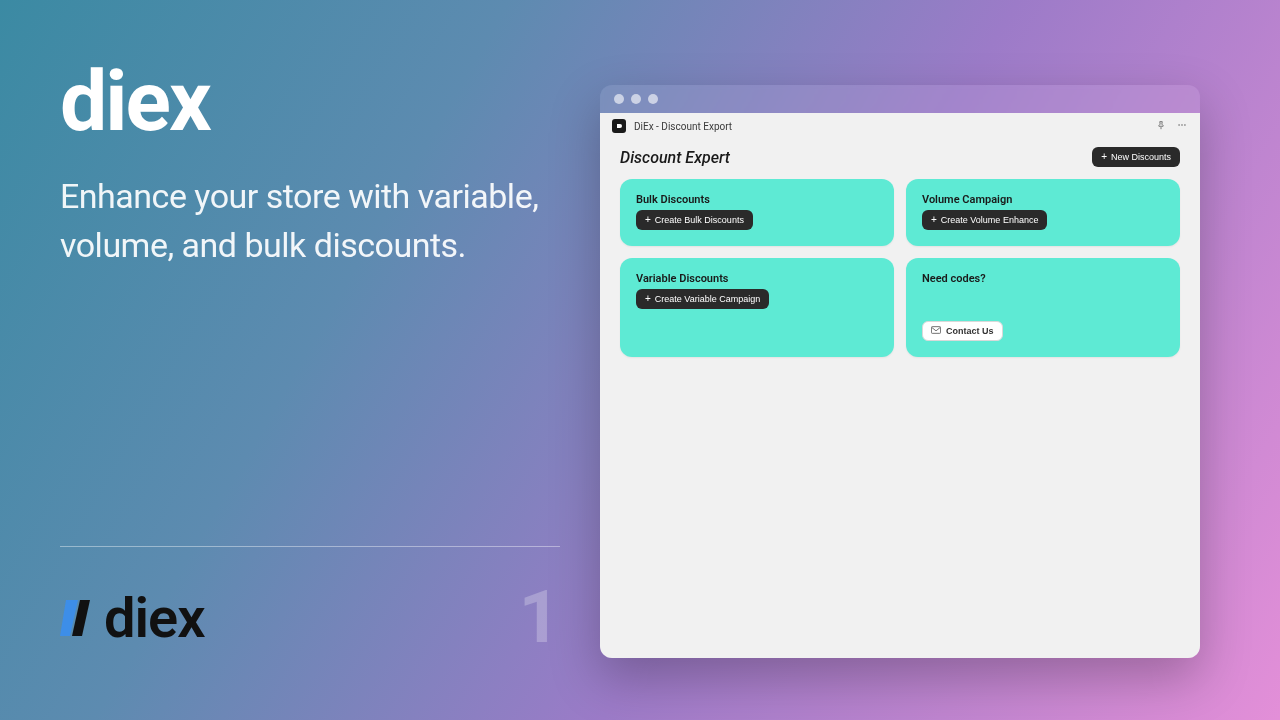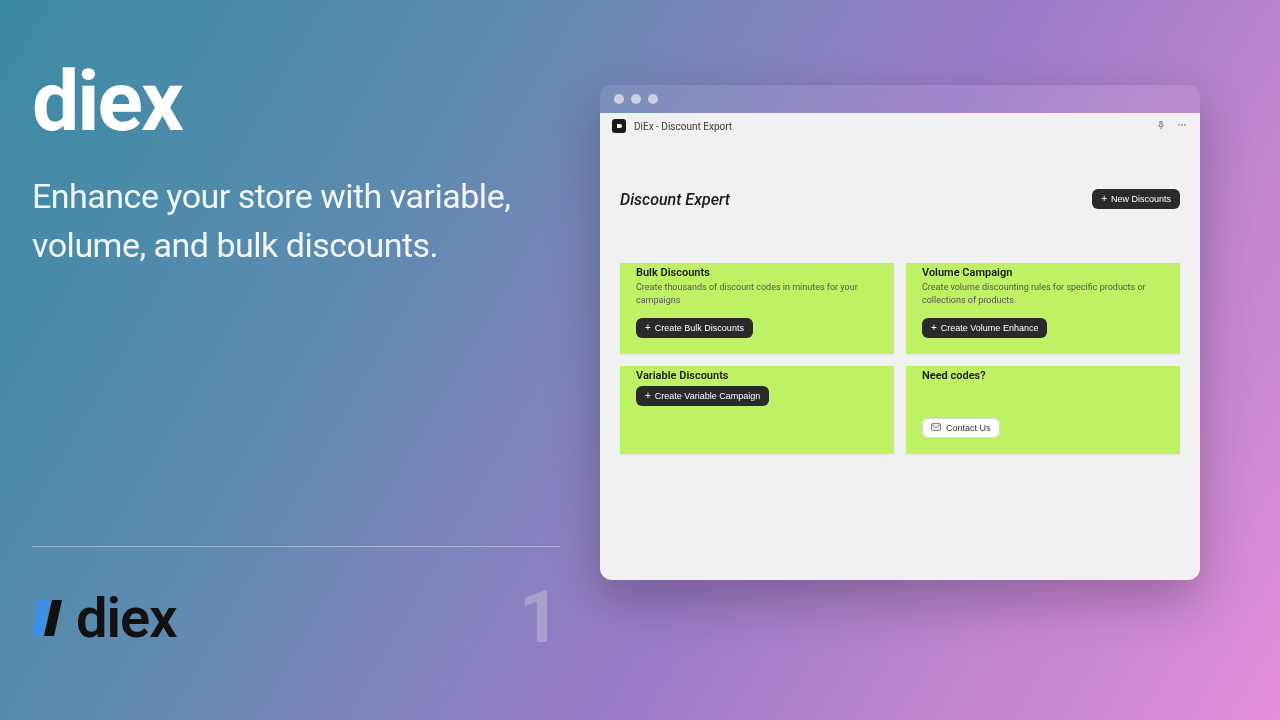--- a/index.html
+++ b/index.html
@@ -6,21 +6,21 @@
   body {
     width: 1280px;
     height: 720px;
     overflow: hidden;
     font-family: -apple-system, BlinkMacSystemFont, "Segoe UI", Roboto, Helvetica, Arial, sans-serif;
     background: linear-gradient(120deg, #3b8aa3 0%, #5d8bb0 30%, #9c7bc8 60%, #e38fd8 100%);
     display: flex;
   }
   .left-panel {
     width: 600px;
-    padding: 60px 40px 40px 32px;
+    padding: 60px 40px 40px 60px;
     color: #fff;
     display: flex;
     flex-direction: column;
   }
   .brand-title {
     font-size: 84px;
     font-weight: 700;
     letter-spacing: -2px;
     line-height: 1;
     margin-bottom: 28px;
@@ -72,24 +72,23 @@
   .titlebar {
     height: 28px;
     display: flex;
     align-items: center;
     padding: 0 14px;
     gap: 7px;
   }
   .dot { width: 10px; height: 10px; border-radius: 50%; background: rgba(255,255,255,0.6); }
   .app-body {
     background: #f1f1f1;
-    height: 467px;
+    height: 545px;
     display: flex;
     flex-direction: column;
-    gap: 42px;
   }
   .app-header {
     display: flex;
     align-items: center;
     padding: 6px 12px 4px;
     gap: 8px;
     font-size: 10px;
     color: #3a3a3a;
   }
   .app-icon {
@@ -115,38 +114,38 @@
     display: inline-flex;
     align-items: center;
     gap: 4px;
     cursor: pointer;
   }
   .btn-secondary {
     background: #fff;
     color: #333;
     border: 1px solid #d9d9d9;
     font-size: 9px;
-    font-weight: 400;
+    font-weight: 700;
     padding: 4px 8px;
     border-radius: 6px;
     display: inline-flex;
     align-items: center;
     gap: 5px;
     cursor: pointer;
   }
   .cards {
     display: grid;
     grid-template-columns: 1fr 1fr;
     gap: 12px;
     padding: 0 20px;
   }
   .card {
-    background: #bef264;
-    border-radius: 0;
-    padding: 3px 16px 16px;
+    background: #5eead4;
+    border-radius: 12px;
+    padding: 14px 16px 16px;
     box-shadow: 0 1px 2px rgba(0,0,0,0.06);
   }
   .card-title { font-size: 11px; font-weight: 600; color: #1a1a1a; margin-bottom: 2px; }
   .card-desc { font-size: 9px; color: #555; line-height: 1.4; margin-bottom: 10px; min-height: 22px; }
   .plus { font-size: 10px; line-height: 1; }
 </style>
 </head>
 <body>
 
 <div class="left-panel">
@@ -203,30 +202,28 @@
         <div class="page-heading">Discount Expert</div>
         <button class="btn-primary">
           <span class="plus">+</span>
           <span>New Discounts</span>
         </button>
       </div>
 
       <div class="cards">
         <div class="card">
           <div class="card-title">Bulk Discounts</div>
-          <div class="card-desc">Create thousands of discount codes in minutes for your campaigns</div>
           <button class="btn-primary">
             <span class="plus">+</span>
             <span>Create Bulk Discounts</span>
           </button>
         </div>
 
         <div class="card">
           <div class="card-title">Volume Campaign</div>
-          <div class="card-desc">Create volume discounting rules for specific products or collections of products.</div>
           <button class="btn-primary">
             <span class="plus">+</span>
             <span>Create Volume Enhance</span>
           </button>
         </div>
 
         <div class="card">
           <div class="card-title">Variable Discounts</div>
           <button class="btn-primary">
             <span class="plus">+</span>

